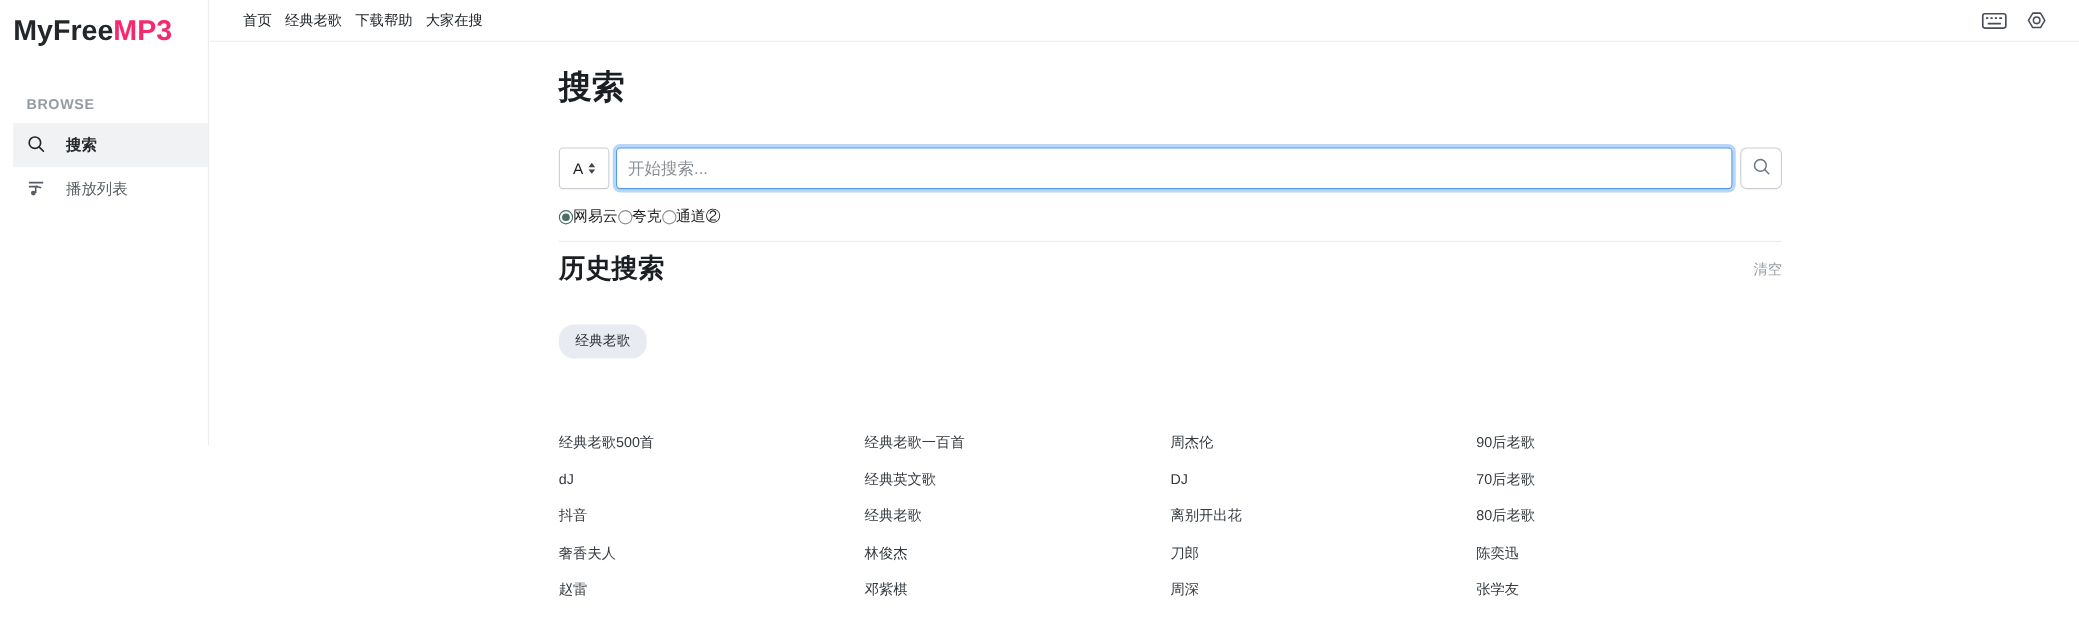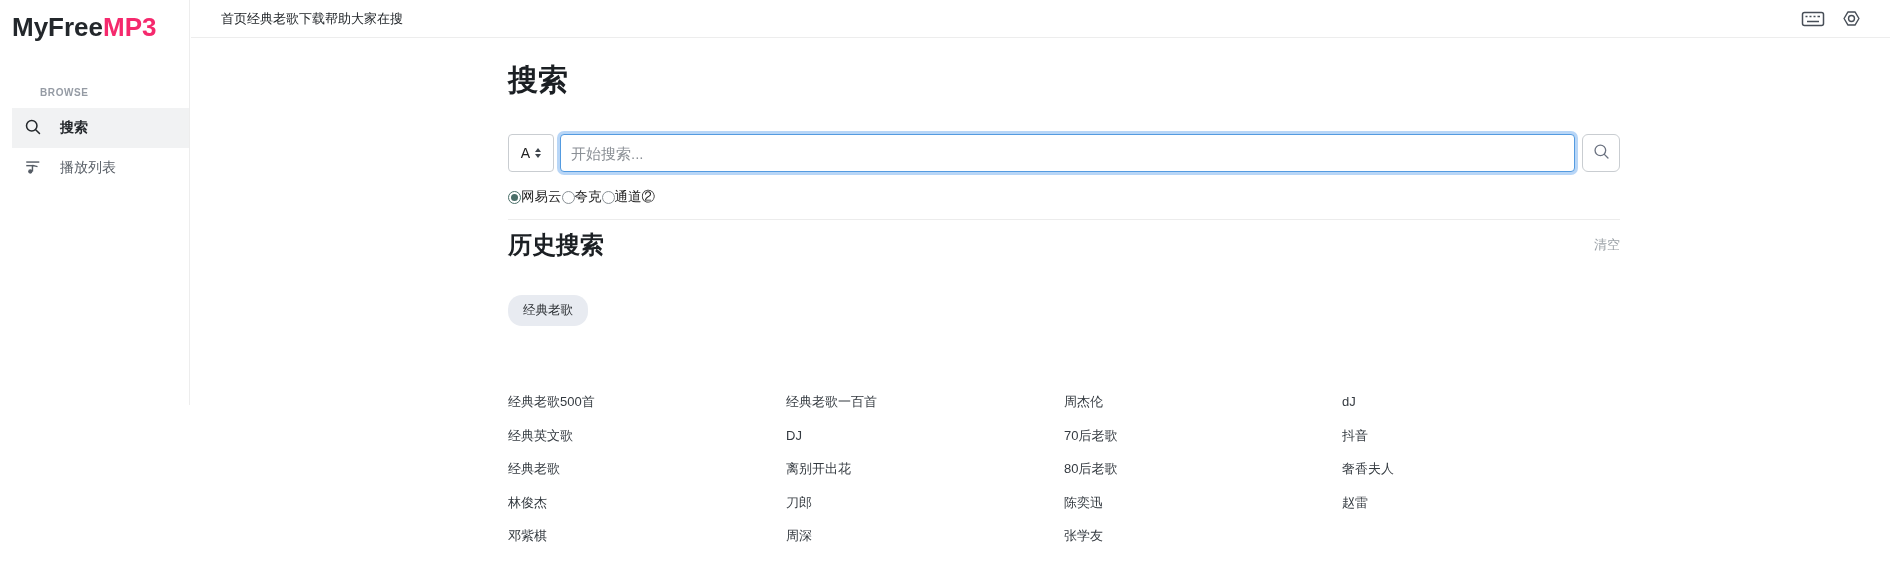--- a/index.html
+++ b/index.html
@@ -4,31 +4,31 @@
 <style>
   * { margin:0; padding:0; box-sizing:border-box; }
   html,body { width:1890px; height:567px; background:#fff; overflow:hidden;
               font-family:"Liberation Sans", sans-serif; color:#24292e; }
 
   
   .sidebar { position:absolute; left:0; top:0; width:190px; height:405px;
              background:#fff; border-right:1px solid #ededed; }
   .logo { margin:12px 0 0 12px; font-size:26px; font-weight:800; letter-spacing:0; color:#23272b; }
   .logo .accent { color:#f5296d; }
-  .browse-label { margin:44px 0 10px 40px; font-size:10px; letter-spacing:.6px; color:#959ba4; font-weight:700; }
+  .browse-label { margin:44px 0 10px 24px; font-size:13px; letter-spacing:.6px; color:#959ba4; font-weight:700; }
   .side-item { display:flex; align-items:center; height:40px; margin-left:12px;
                padding-left:12px; gap:18px; cursor:pointer; color:#5a6068; font-size:14px; }
   .side-item.active { background:#f1f2f3; color:#23272b; font-weight:700; }
   .side-item svg { flex:0 0 auto; }
 
   
   .topbar { position:absolute; left:191px; top:0; right:0; height:38px;
             border-bottom:1px solid #ededed; display:flex; align-items:center;
             padding:0 28px 0 30px; background:#fff; }
-  .topnav { display:flex; gap:0; font-size:13px; }
+  .topnav { display:flex; gap:12px; font-size:13px; }
   .topnav a { color:#212529; text-decoration:none; cursor:pointer; }
   .topbar-icons { margin-left:auto; display:flex; align-items:center; gap:16px; }
   .icon-btn { display:flex; align-items:center; justify-content:center; cursor:pointer; }
 
   
   .main { position:absolute; left:508px; top:38px; width:1112px; }
   h1.page-title { margin-top:24px; font-size:30px; line-height:36px; font-weight:800; color:#1b1f23; }
 
   .search-row { margin-top:36px; display:flex; align-items:stretch; height:38px; }
   .type-select { width:46px; border:1px solid #c9cdd1; border-radius:4px; background:#fff;
@@ -170,20 +170,21 @@
 
   <div class="tag-row">
     <span class="tag">经典老歌</span>
   </div>
 
   <div class="hot-grid">
 
     <a>经典老歌500首</a>
     <a>经典老歌一百首</a>
     <a>周杰伦</a>
+    <a>90后老歌</a>
 
     <a>dJ</a>
     <a>经典英文歌</a>
     <a>DJ</a>
     <a>70后老歌</a>
 
     <a>抖音</a>
     <a>经典老歌</a>
     <a>离别开出花</a>
     <a>80后老歌</a>

